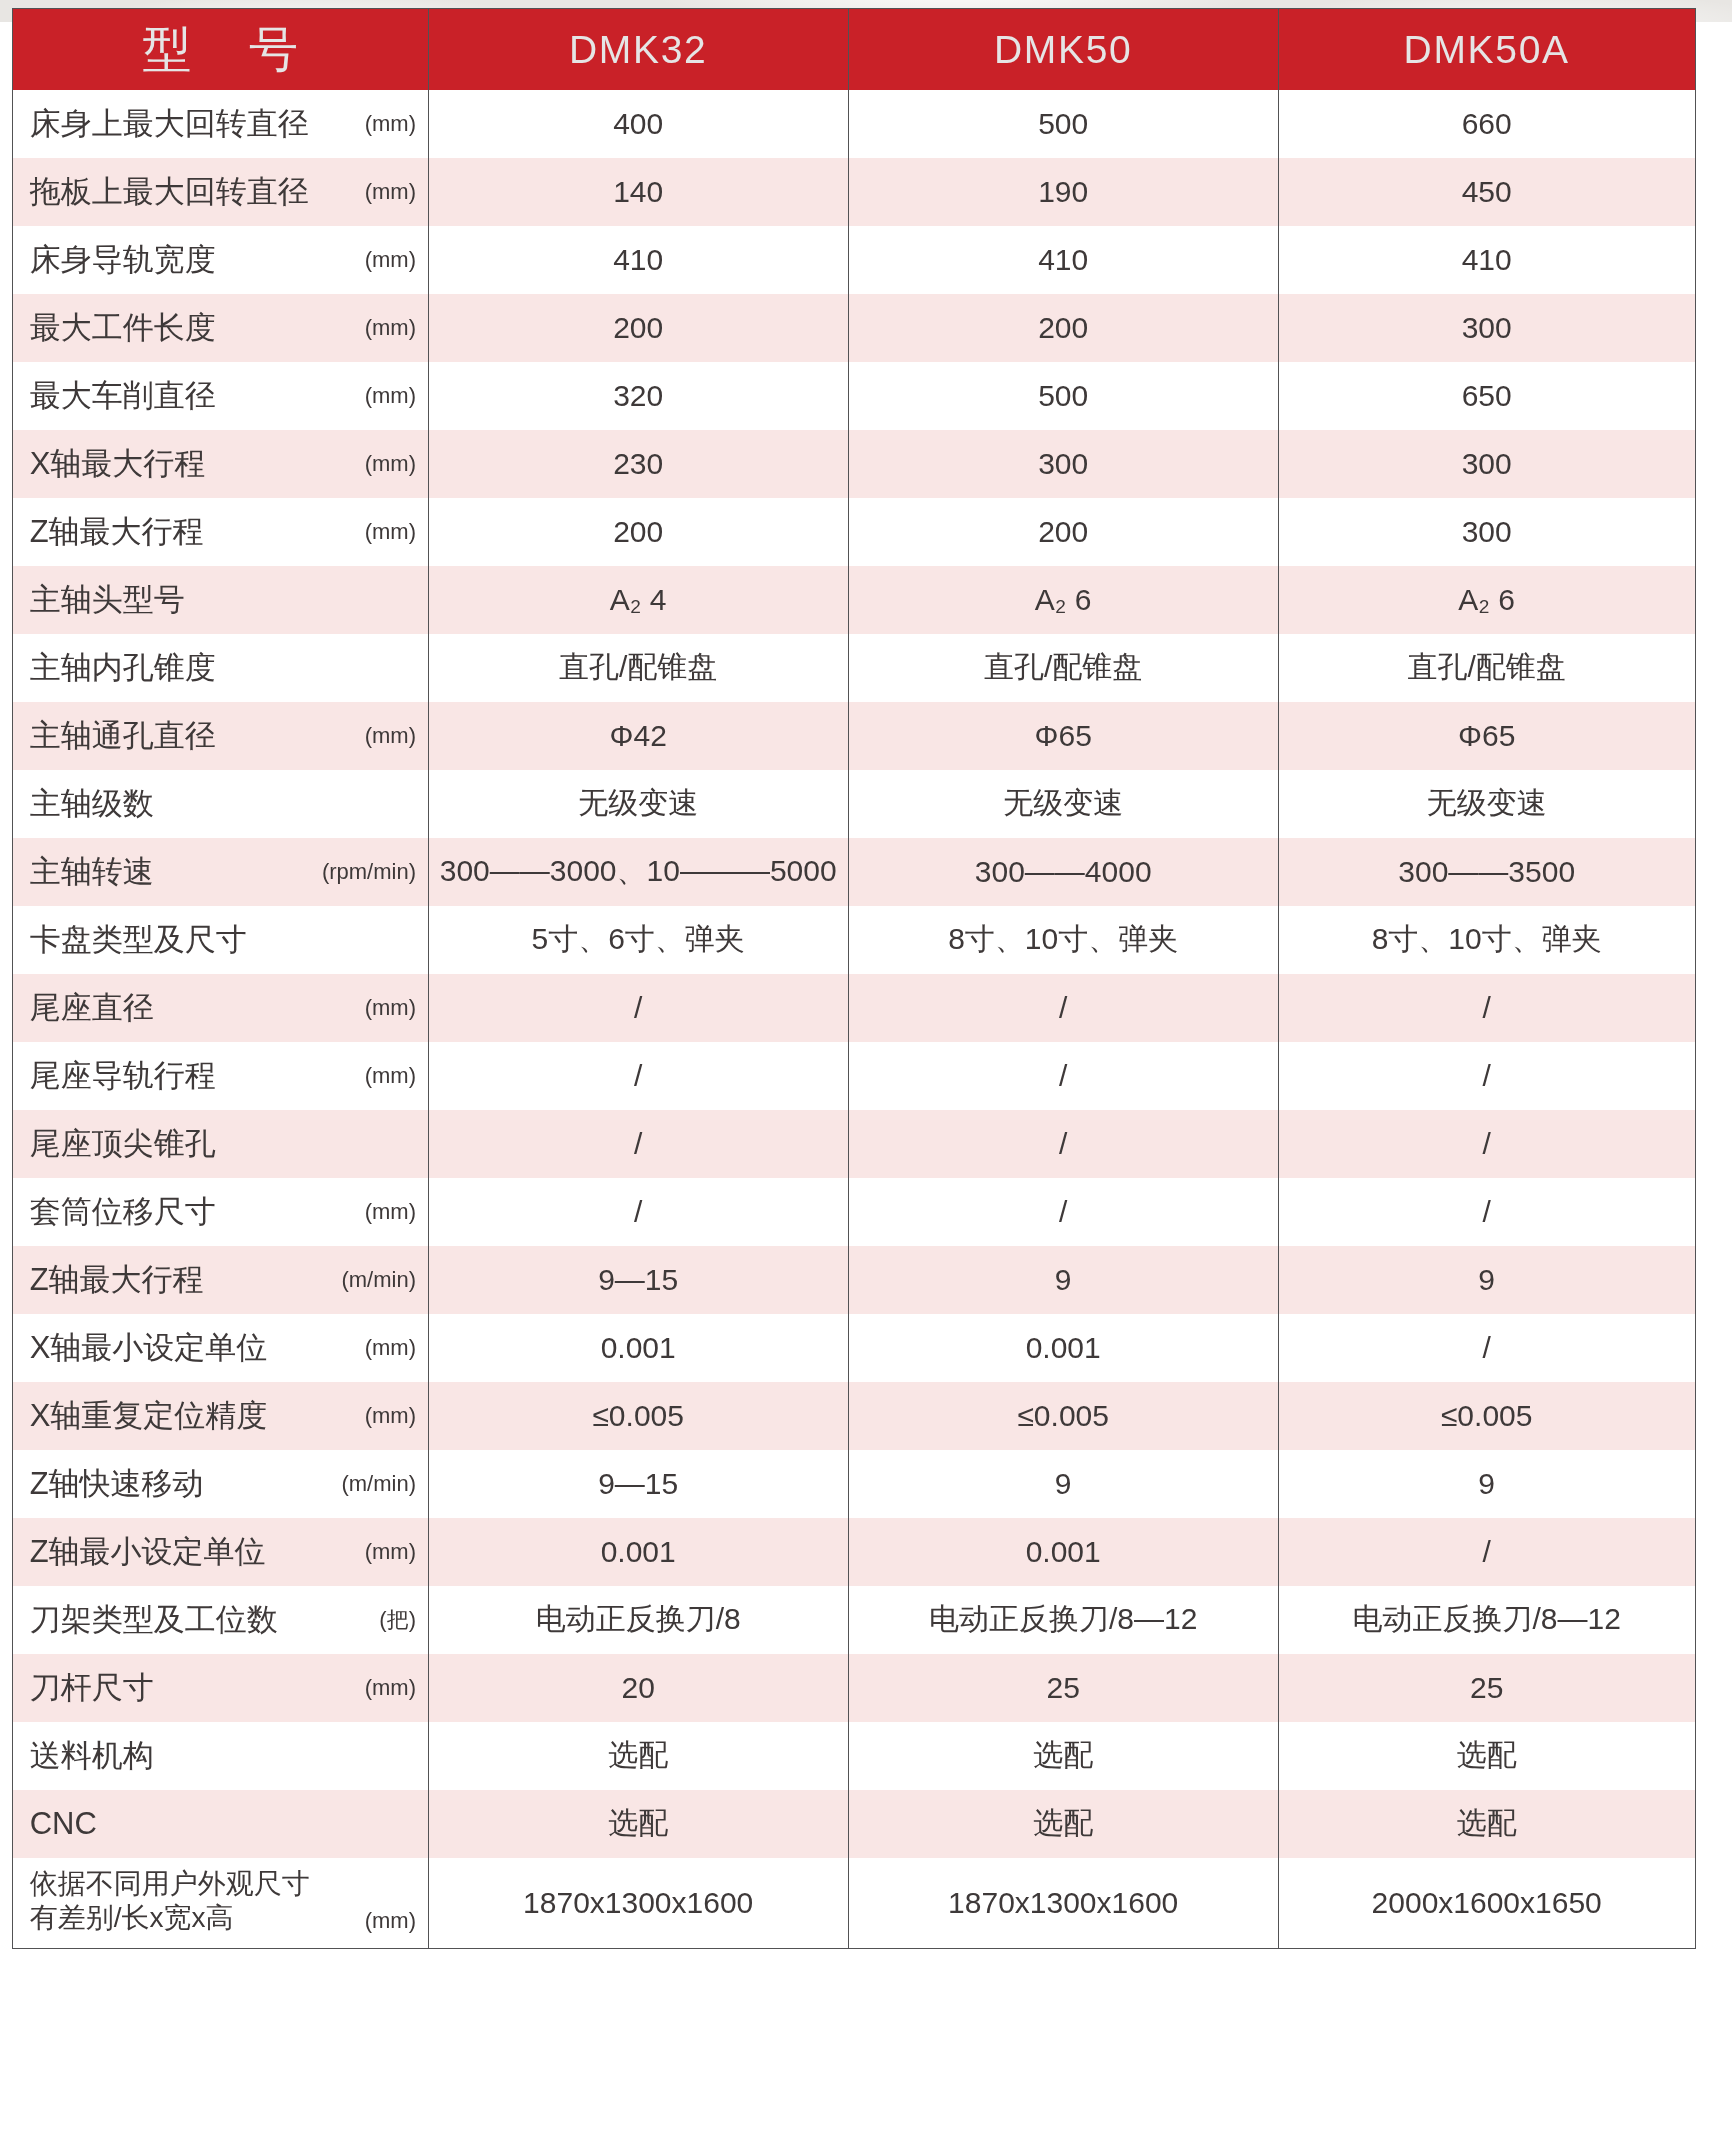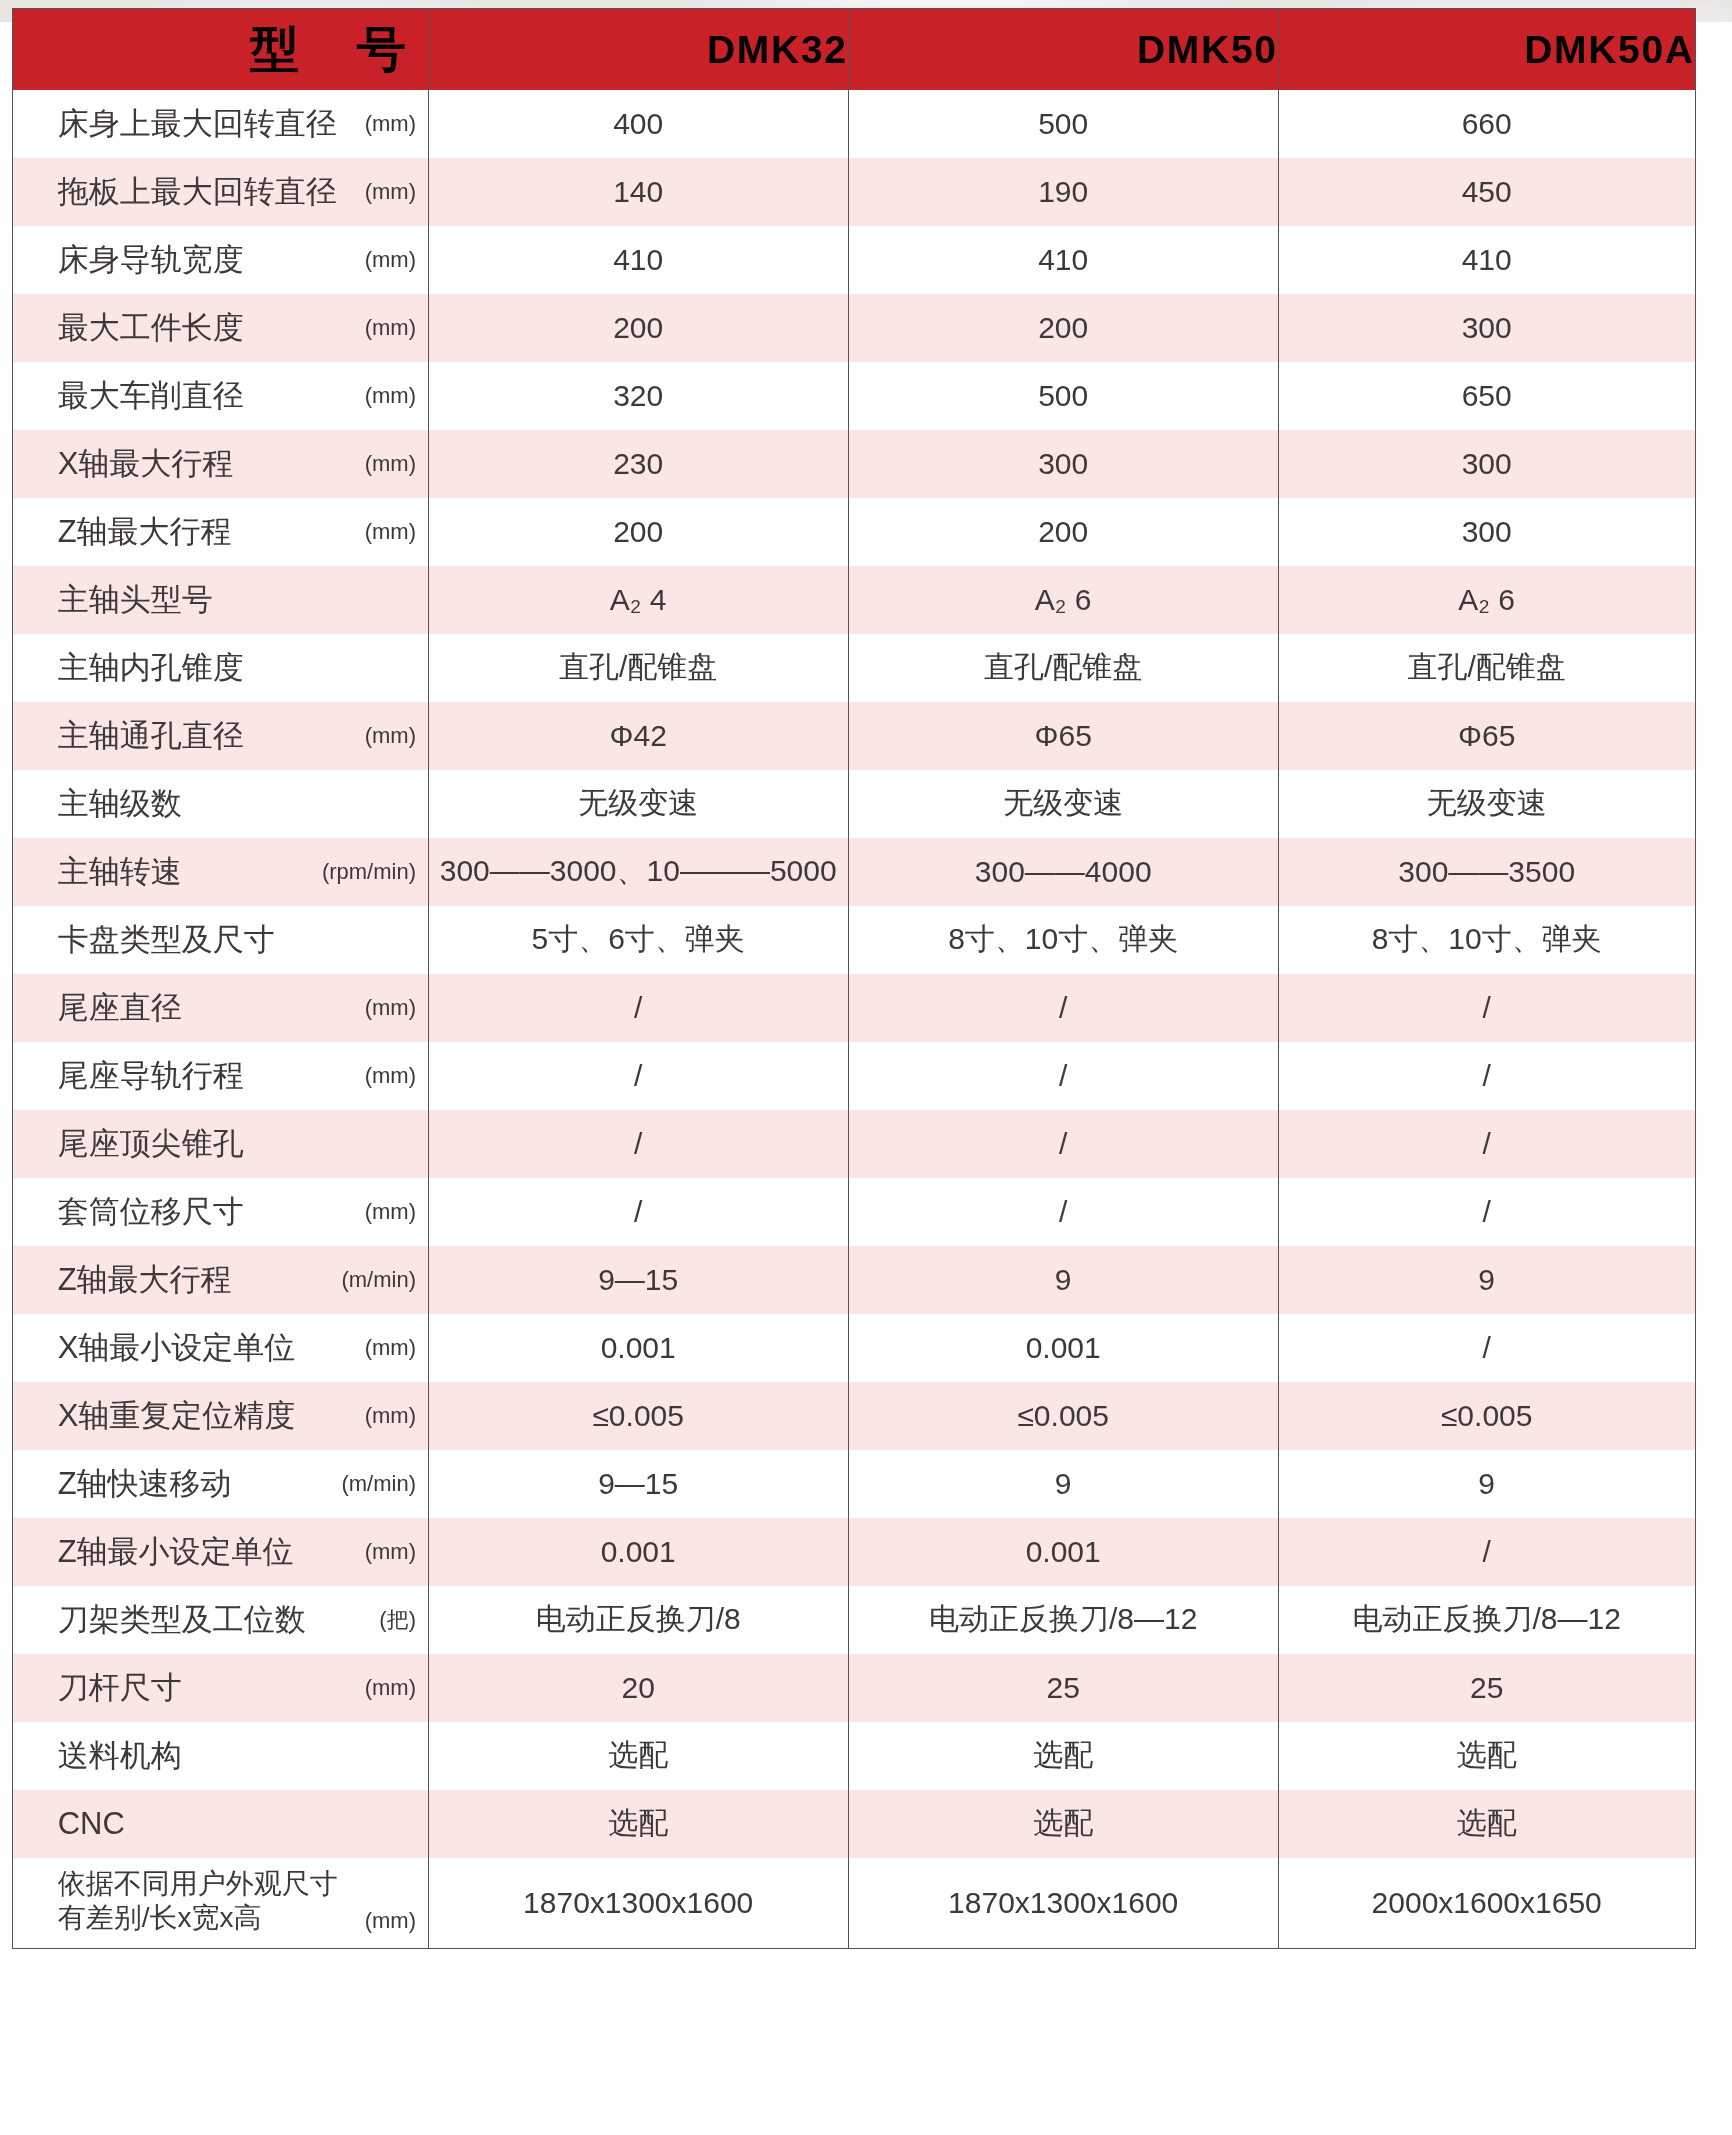--- a/index.html
+++ b/index.html
@@ -32,35 +32,34 @@
     width:1683px;
     border-collapse:collapse;
     table-layout:fixed;
     border:1.7px solid var(--border-gray);
   }
   col.c1{width:416px;} col.c2{width:420px;} col.c3{width:430px;} col.c4{width:417px;}
   th+th, td+td{border-left:1.7px solid var(--border-gray);}
   thead tr{height:81px;}
   thead th{
     background:var(--header-red);
-    color:#000000;
-    font-weight:bold;
+    color:#e5e5e5;
+    font-weight:normal;
     font-size:39px;
     letter-spacing:1.7px;
     padding:0;
-    text-align:right;
   }
   thead th.model-label{font-size:49px;letter-spacing:22px;text-indent:22px;}
   tbody tr{height:68px;background:var(--row-white);}
   tbody tr:nth-child(even){background:var(--row-pink);}
   tbody tr:last-child{height:91px;}
   td.label-cell{padding:0 11.7px 0 17px;vertical-align:middle;}
   .cellwrap{display:flex;justify-content:space-between;align-items:center;width:100%;}
   .two-line .cellwrap{align-items:flex-end;padding-bottom:5px;}
-  .lab{font-size:31px;white-space:nowrap;margin-left:28px;}
+  .lab{font-size:31px;white-space:nowrap;}
   .two-line .lab{font-size:28px;line-height:1.2;white-space:nowrap;}
   .unit{font-size:22px;white-space:nowrap;}
   td.val{text-align:center;font-size:30px;padding:0 5px;vertical-align:middle;white-space:nowrap;}
 </style>
 </head>
 <body>
 
 <div class="page">
   <div class="banner"></div>
 

